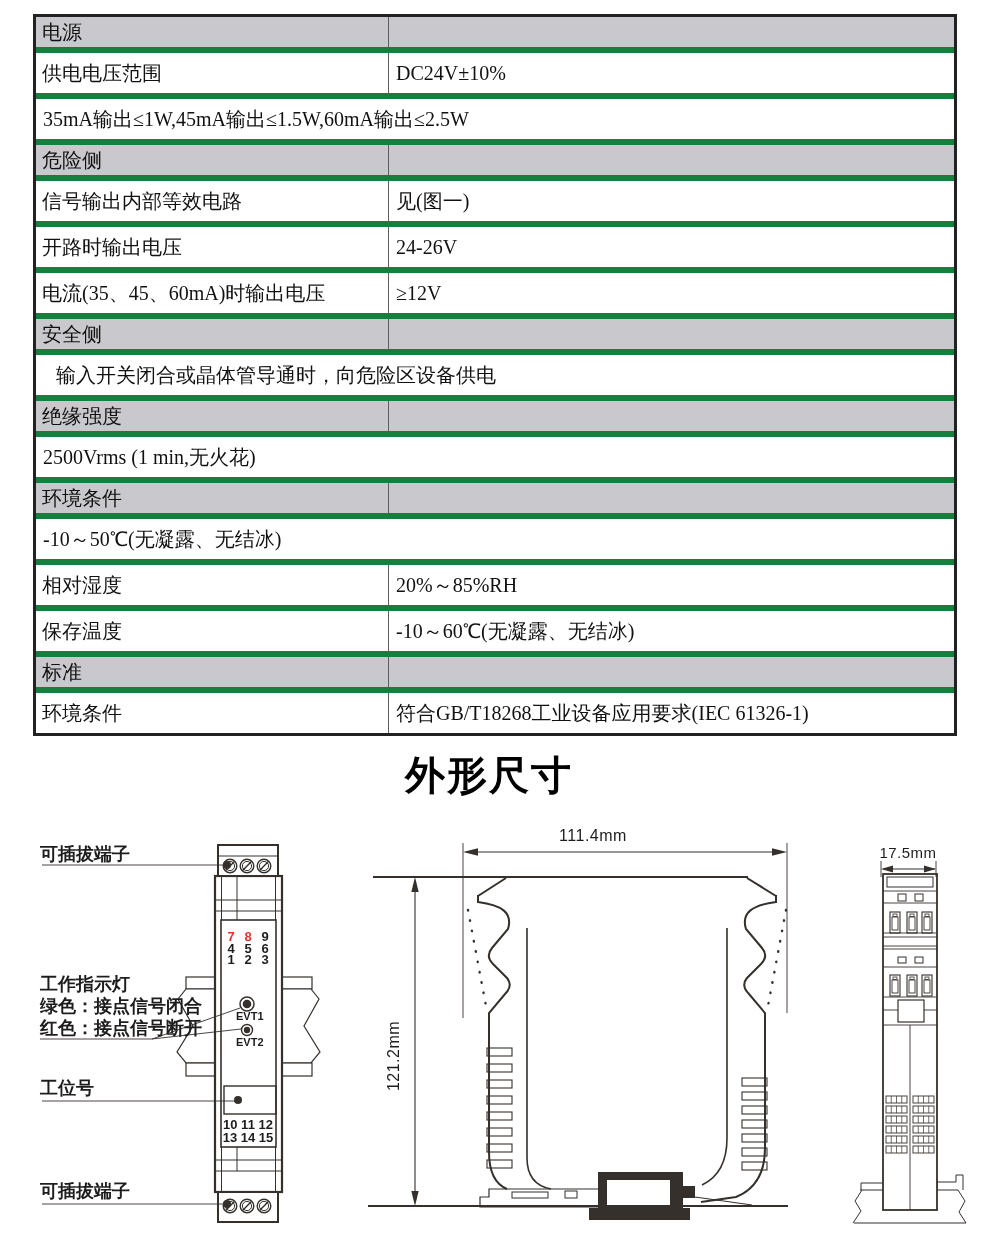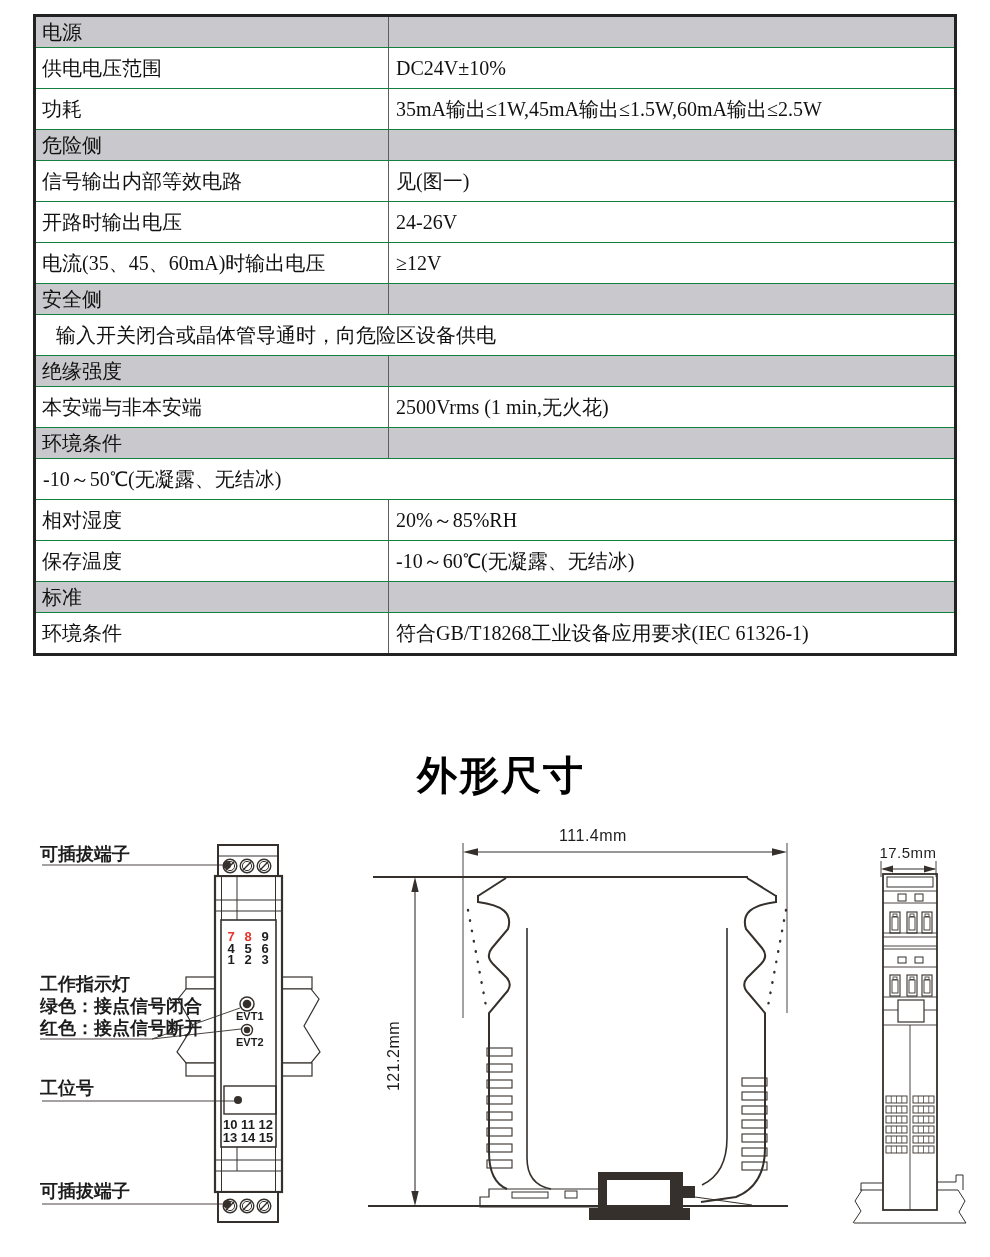--- a/index.html
+++ b/index.html
@@ -11,34 +11,34 @@
   body{
     width:990px;height:1257px;position:relative;background:#fff;
     font-family:"Liberation Serif","DejaVu Serif",serif;color:#111;
     overflow:hidden;
   }
   
   .spec-table{
     position:absolute;left:33px;top:14px;width:924px;
     border:3px solid #222;box-sizing:border-box;background:#fff;
   }
-  .trow{display:flex;align-items:stretch;height:40px;border-top:1px solid #15803d;}
+  .trow{display:flex;align-items:stretch;height:40px;border-top:6px solid #15803d;}
   .trow:first-child{border-top:none;text-align:center;}
   .trow.h{height:30px;background:var(--gray);}
   .cl{
     width:353px;flex:none;display:flex;align-items:center;
     padding-left:6px;border-right:1px solid #5e5e60;box-sizing:border-box;
     overflow:hidden;white-space:nowrap;
   }
   .cr{flex:1;display:flex;align-items:center;padding-left:7px;white-space:nowrap;overflow:hidden;font-family:Liberation Serif, serif;}
   .cf{flex:1;display:flex;align-items:center;padding-left:20px;white-space:nowrap;}
   .trow, .trow *{font-size:20px;line-height:1;}
   
   .section-title{
-    position:absolute;top:748px;left:16px;width:970px;text-align:center;
+    position:absolute;top:748px;left:4px;width:970px;text-align:center;
     font-family:"Liberation Sans","DejaVu Sans",sans-serif;
     font-weight:bold;font-size:40px;color:#000;letter-spacing:2px;
   }
   
   svg.drawings{position:absolute;left:0;top:0;}
   svg .ln{stroke:var(--ink);fill:none;}
   svg .fillw{fill:#fff;}
   svg .fb{fill:var(--ink);stroke:none;}
   svg text{fill:#1d1d1d;}
   .lbl{font:bold 18px "Liberation Sans","DejaVu Sans",sans-serif;}
@@ -53,21 +53,20 @@
 <div class="spec-table">
   <div class="trow h">
       <div class="cl">电源</div>
       <div class="cr"></div>
     </div>
   <div class="trow">
       <div class="cl">供电电压范围</div>
       <div class="cr">DC24V±10%</div>
     </div>
   <div class="trow">
-      <div class="cl">功耗</div>
       <div class="cr">35mA输出≤1W,45mA输出≤1.5W,60mA输出≤2.5W</div>
     </div>
   <div class="trow h">
       <div class="cl">危险侧</div>
       <div class="cr"></div>
     </div>
   <div class="trow">
       <div class="cl">信号输出内部等效电路</div>
       <div class="cr">见(图一)</div>
     </div>
@@ -84,21 +83,20 @@
       <div class="cr"></div>
     </div>
   <div class="trow">
       <div class="cf">输入开关闭合或晶体管导通时，向危险区设备供电</div>
     </div>
   <div class="trow h">
       <div class="cl">绝缘强度</div>
       <div class="cr"></div>
     </div>
   <div class="trow">
-      <div class="cl">本安端与非本安端</div>
       <div class="cr">2500Vrms (1 min,无火花)</div>
     </div>
   <div class="trow h">
       <div class="cl">环境条件</div>
       <div class="cr"></div>
     </div>
   <div class="trow">
       <div class="cr">-10～50℃(无凝露、无结冰)</div>
     </div>
   <div class="trow">

